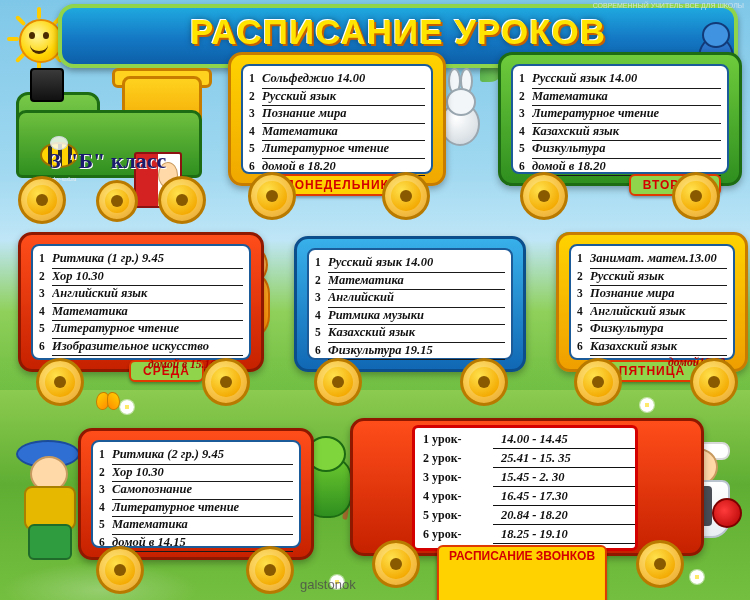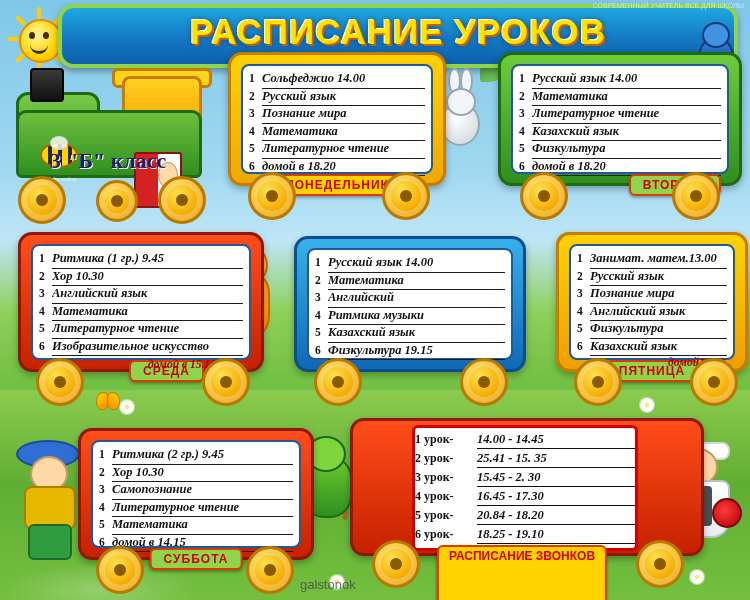--- a/index.html
+++ b/index.html
@@ -109,21 +109,21 @@
   ul.lessons li .num{font-style:normal;font-weight:bold;width:13px;flex:0 0 13px;
     color:#111;font-size:11.5px;}
   ul.lessons li .txt{flex:1 1 auto;border-bottom:1.5px solid #1a1a1a;padding-bottom:1px;
     white-space:nowrap;overflow:hidden;}
   .note{position:absolute;font-size:11.5px;font-weight:bold;font-style:italic;color:#b00000;}
 
   
   .bells{position:absolute;left:412px;top:425px;width:220px;height:120px;
     background:#ffffff;border:3px solid #d40000;border-radius:6px;}
   .bells table{width:100%;border-collapse:collapse;margin-top:2px;}
-  .bells td{font-size:12.5px;font-weight:bold;padding:0 0;height:18px;}
+  .bells td{font-size:12.5px;font-weight:bold;padding:0 8px;height:18px;}
   .bells td.k{width:62px;font-style:normal;color:#111;font-size:12px;
     font-family:"Liberation Serif", serif;}
   .bells td.v{border-bottom:1.5px solid #111;font-style:italic;color:#111;}
   .bells-tag{position:absolute;left:50%;transform:translateX(-50%);bottom:-14px;
     padding:2px 10px;border:2px solid #e03a00;border-radius:6px;background:#ffd200;
     font-family:"Liberation Sans", sans-serif;font-weight:bold;font-size:12px;color:#d40000;
     white-space:nowrap;box-shadow:0 2px 3px rgba(0,0,0,.3);}
 
   
   .critter{position:absolute;}
@@ -487,21 +487,20 @@
       <li>
           <span class="num">5</span>
           <span class="txt">Математика</span>
         </li>
       <li>
           <span class="num">6</span>
           <span class="txt">домой в 14.15</span>
         </li>
     </ul>
   </div>
-  <div class="daytag" style="background:#8fd44a">СУББОТА</div>
 </div>
 <div class="wheel" style="left:96px;top:546px;width:42px;height:42px"></div>
 <div class="wheel" style="left:246px;top:546px;width:42px;height:42px"></div>
 
 <div class="car" style="left:350px;top:418px;width:348px;height:132px;background:linear-gradient(to bottom,#ff4d1a,#c62100);border:3px solid #8f1800">
 </div>
 <div class="bells">
   <table>
     <tbody>
         <tr>

